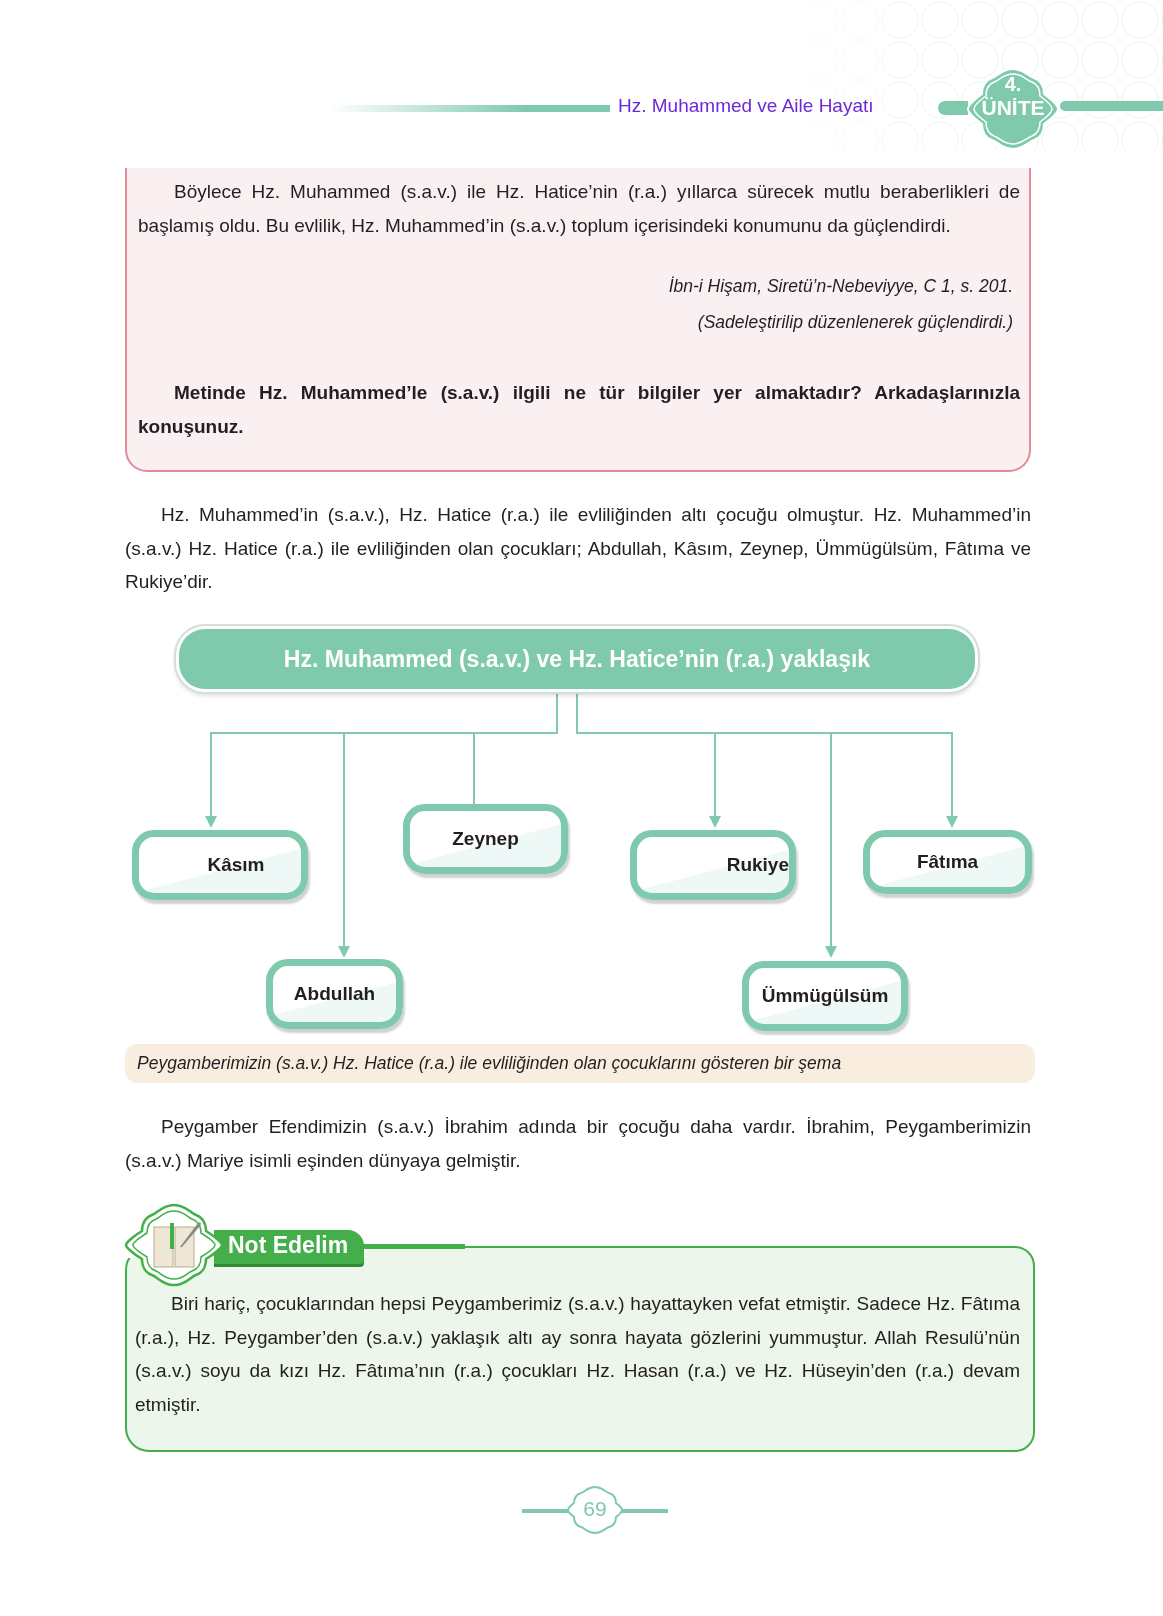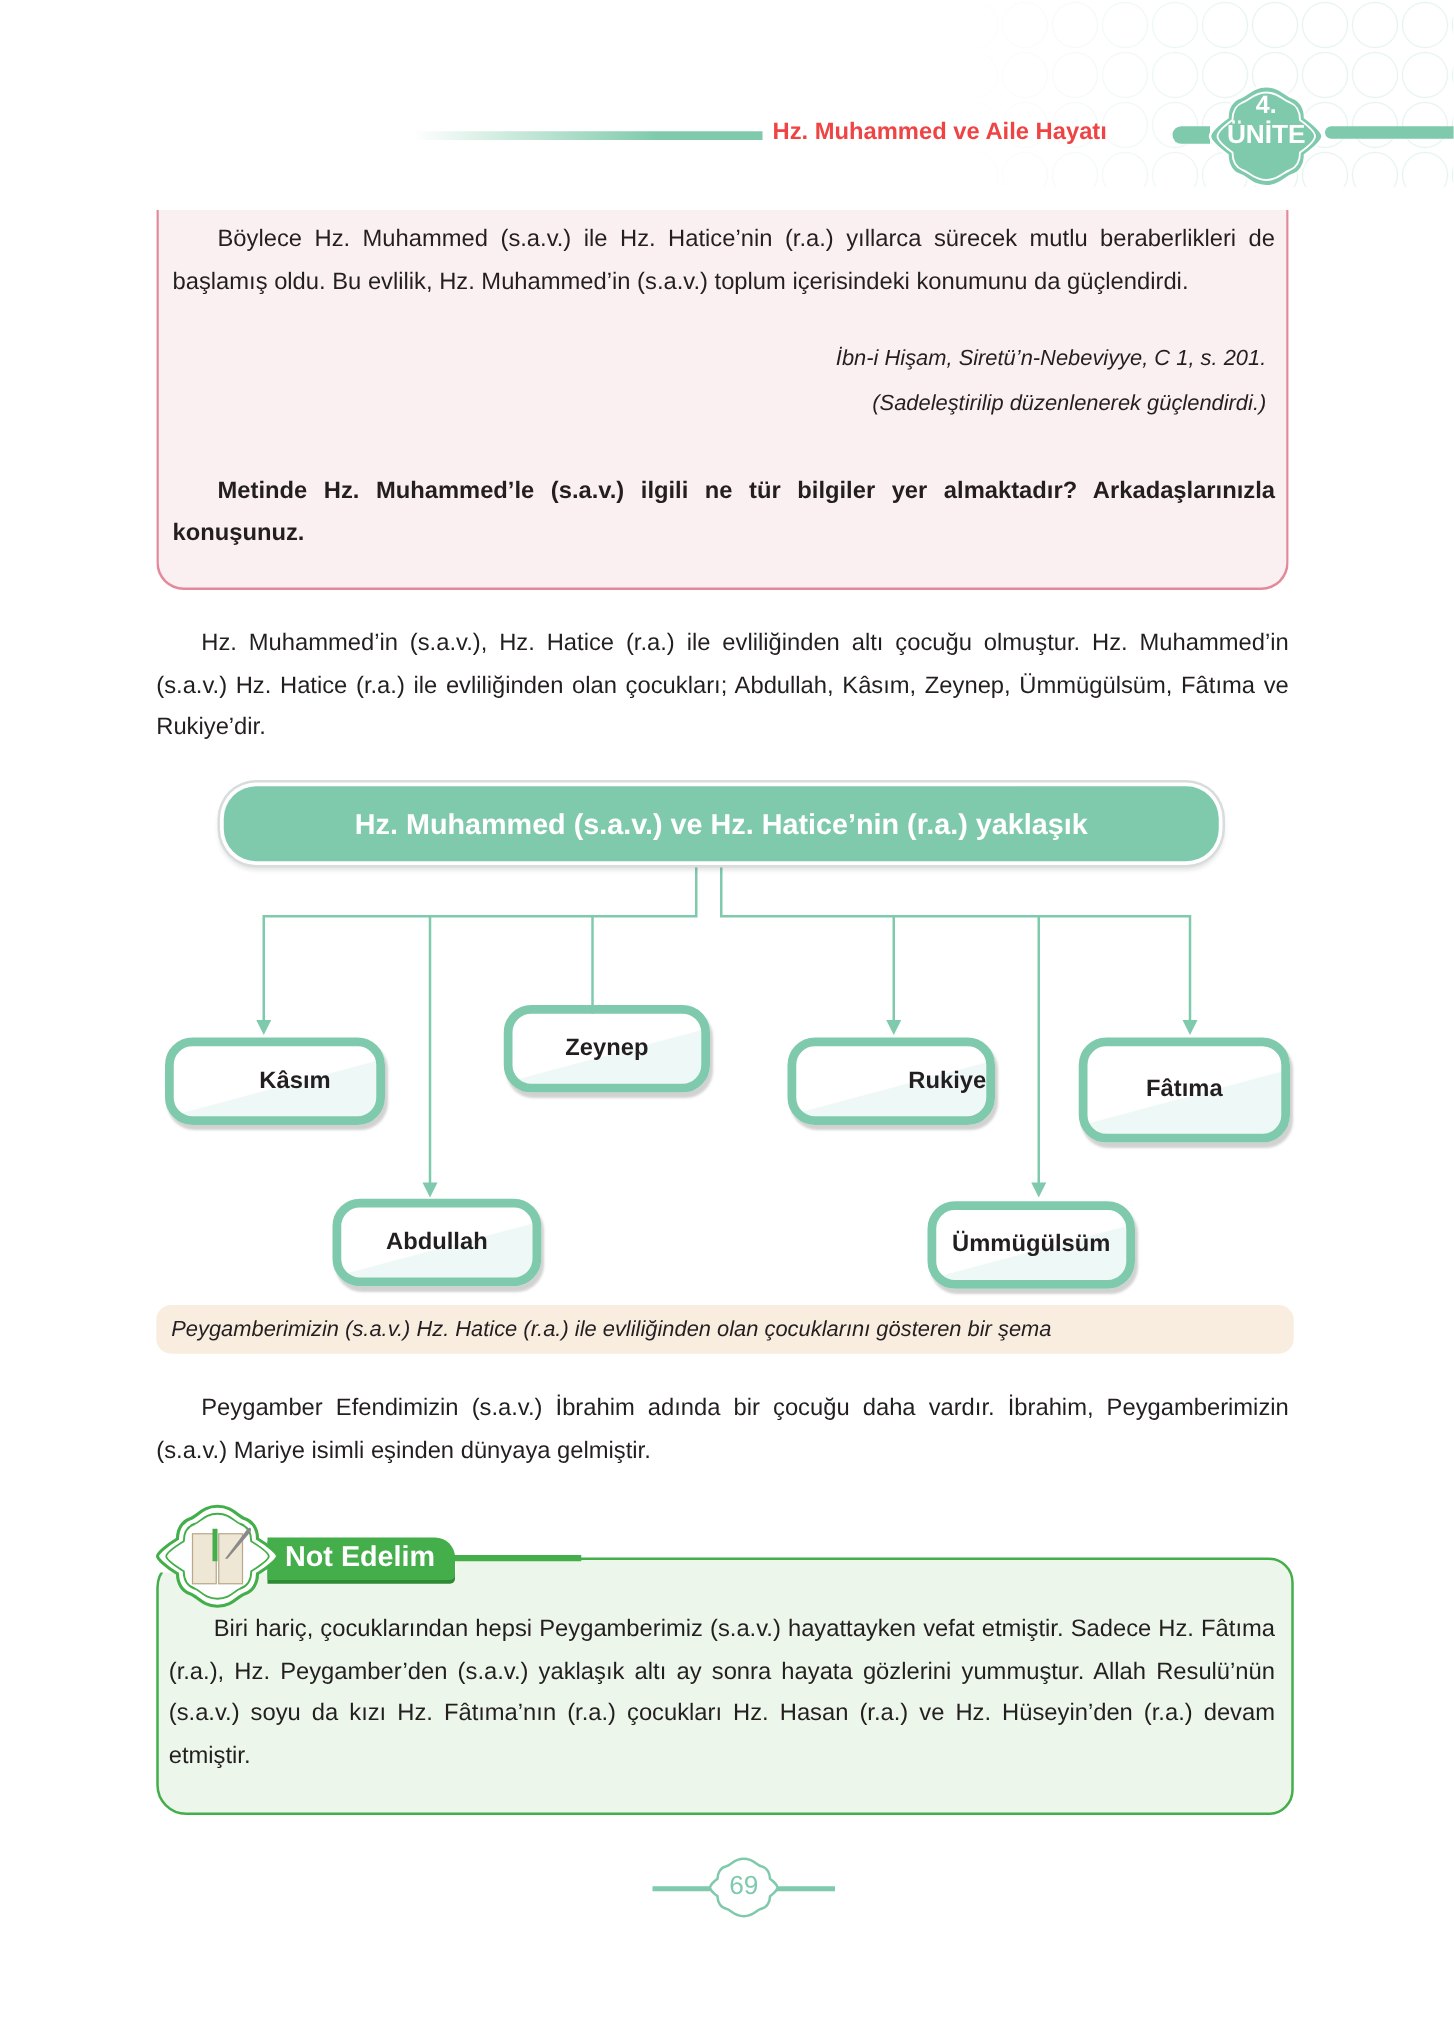--- a/index.html
+++ b/index.html
@@ -9,21 +9,21 @@
 
   
   .hdr-pattern { left: 760px; top: 0; width: 403px; height: 150px;
     background:
       radial-gradient(circle at 20px 20px, transparent 17px, rgba(127,200,170,0.28) 18px, transparent 19px) 0 0/40px 40px;
     -webkit-mask-image: linear-gradient(to right, transparent, #000 60%);
     mask-image: linear-gradient(to right, transparent, #000 60%);
     opacity: 0.7; }
   .hdr-bar { left: 330px; top: 105px; width: 280px; height: 7px;
     background: linear-gradient(to right, rgba(127,202,172,0), #7fcaac 70%); }
-  .hdr-title { left: 618px; top: 95px; font-size: 19px; font-weight: bold; color: #ef4444; white-space: nowrap; }
+  .hdr-title { left: 618px; top: 95px; font-size: 19px; font-weight: normal; color: #6d28d9; white-space: nowrap; }
   .hdr-pill { left: 938px; top: 101px; width: 30px; height: 14px; background: #7fcaac; border-radius: 7px 0 0 7px; }
   .hdr-right-bar { left: 1060px; top: 101px; width: 103px; height: 10px; background: #7fcaac; border-radius: 5px 0 0 5px; }
   .unit-badge { left: 966px; top: 66px; width: 94px; height: 86px; }
   .unit-badge svg { position: absolute; left: 0; top: 0; }
   .unit-num { position: absolute; left: 0; width: 94px; top: 7px; text-align: center; color: #fff; font-weight: bold; font-size: 20px; }
   .unit-lbl { position: absolute; left: 0; width: 94px; top: 30px; text-align: center; color: #fff; font-weight: bold; font-size: 21px; }
 
   
   .pink-box { left: 125px; top: 168px; width: 906px; height: 304px; background: #fbf0f1;
     border: 2px solid #e38a9a; border-top: none; border-radius: 0 0 22px 22px; box-sizing: border-box; }
@@ -113,33 +113,33 @@
   </g>
 </svg>
 
 <div class="abs dg-title">
   <span>Hz. Muhammed (s.a.v.) ve Hz. Hatice’nin (r.a.) yaklaşık</span>
 </div>
 
 <div class="abs child" style="left:132px; top:830px; width:176px; height:70px;padding-left:32px;">
   <span>Kâsım</span>
 </div>
-<div class="abs child" style="left:266px; top:959px; width:167px; height:70px;">
+<div class="abs child" style="left:266px; top:959px; width:137px; height:70px;">
   <span>Abdullah</span>
 </div>
 <div class="abs child" style="left:403px; top:804px; width:165px; height:70px;">
   <span>Zeynep</span>
 </div>
 <div class="abs child" style="left:630px; top:830px; width:166px; height:70px;justify-content:flex-end;">
   <span>Rukiye</span>
 </div>
 <div class="abs child" style="left:742px; top:961px; width:166px; height:70px;">
   <span>Ümmügülsüm</span>
 </div>
-<div class="abs child" style="left:863px; top:830px; width:169px; height:84px;">
+<div class="abs child" style="left:863px; top:830px; width:169px; height:64px;">
   <span>Fâtıma</span>
 </div>
 
 <div class="abs caption">
   <span>Peygamberimizin (s.a.v.) Hz. Hatice (r.a.) ile evliliğinden olan çocuklarını gösteren bir şema</span>
 </div>
 
 <p class="abs para indent p3">Peygamber Efendimizin (s.a.v.) İbrahim adında bir çocuğu daha vardır. İbrahim, Peygamberimizin (s.a.v.) Mariye isimli eşinden dünyaya gelmiştir.</p>
 
 <div class="abs note-box"></div>

